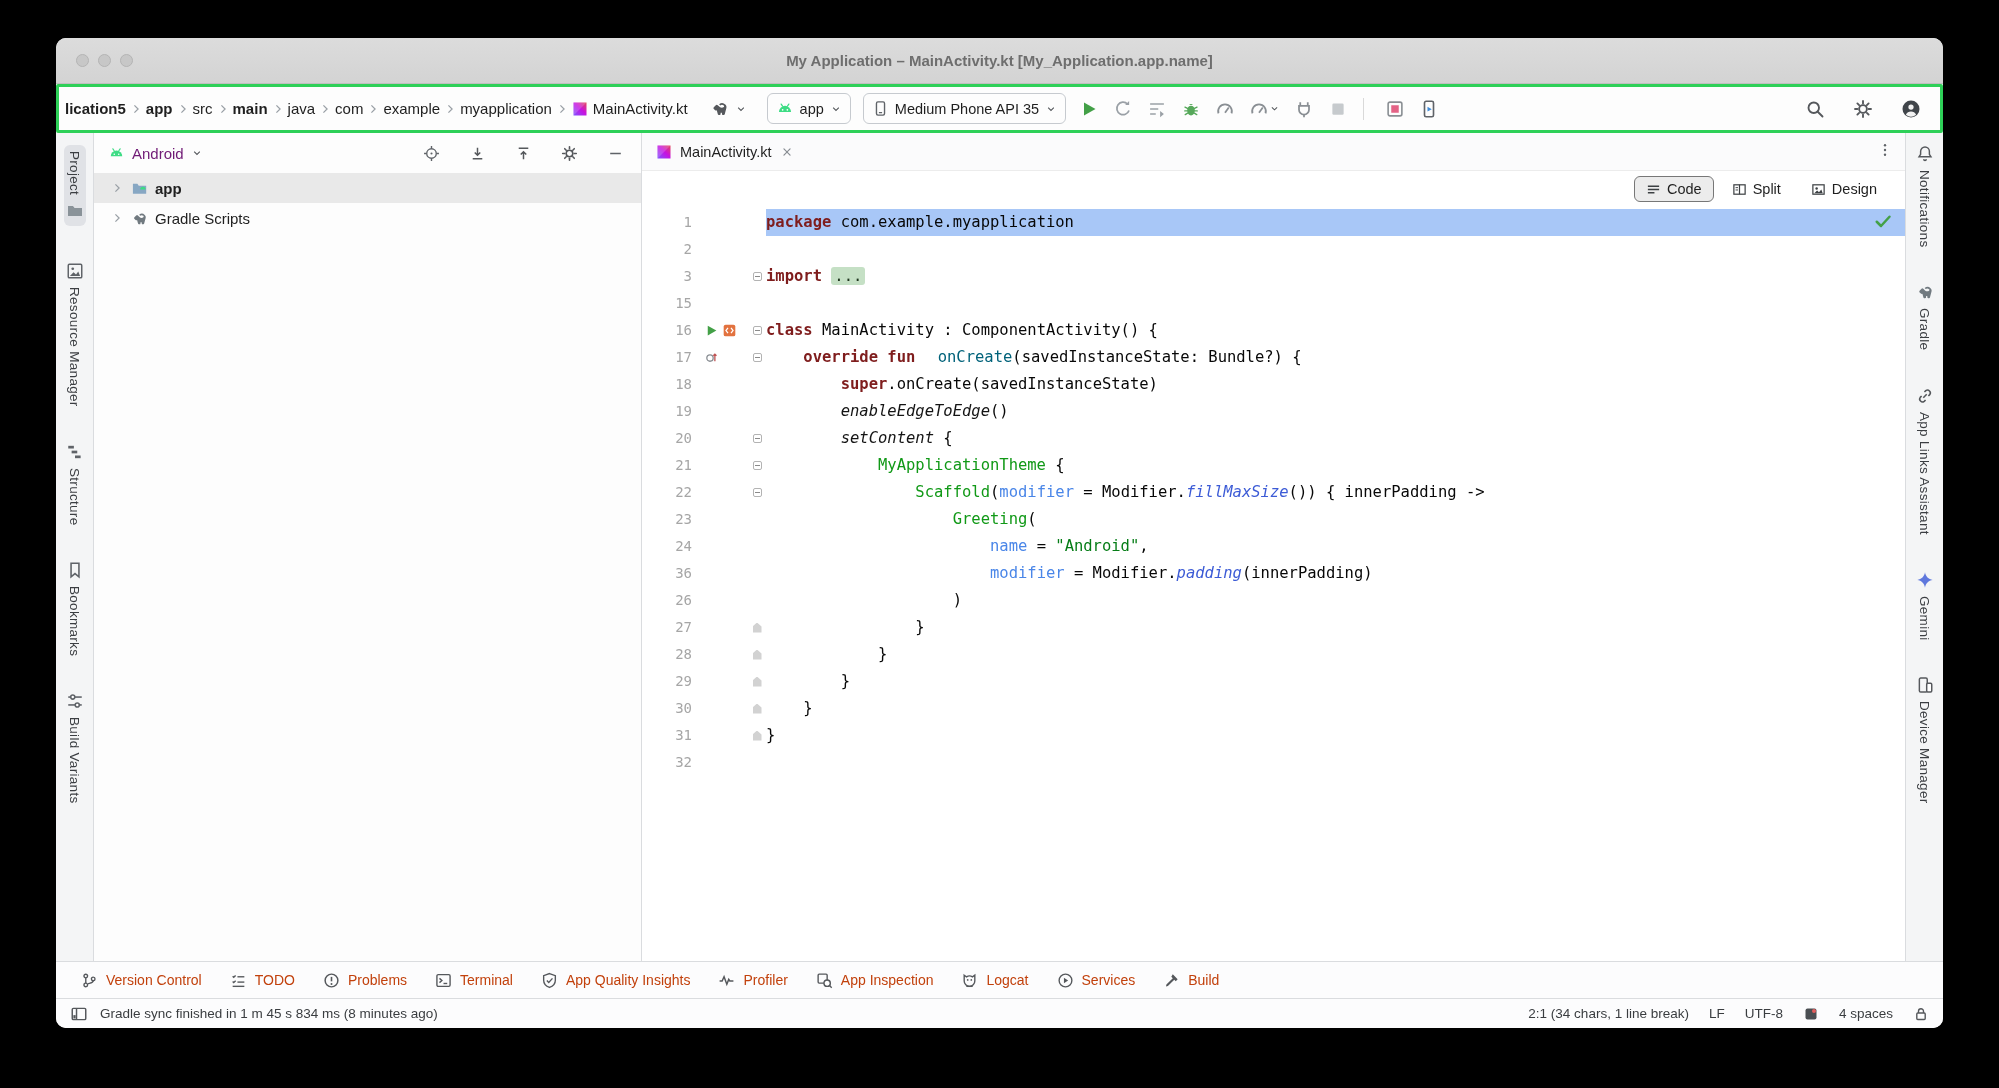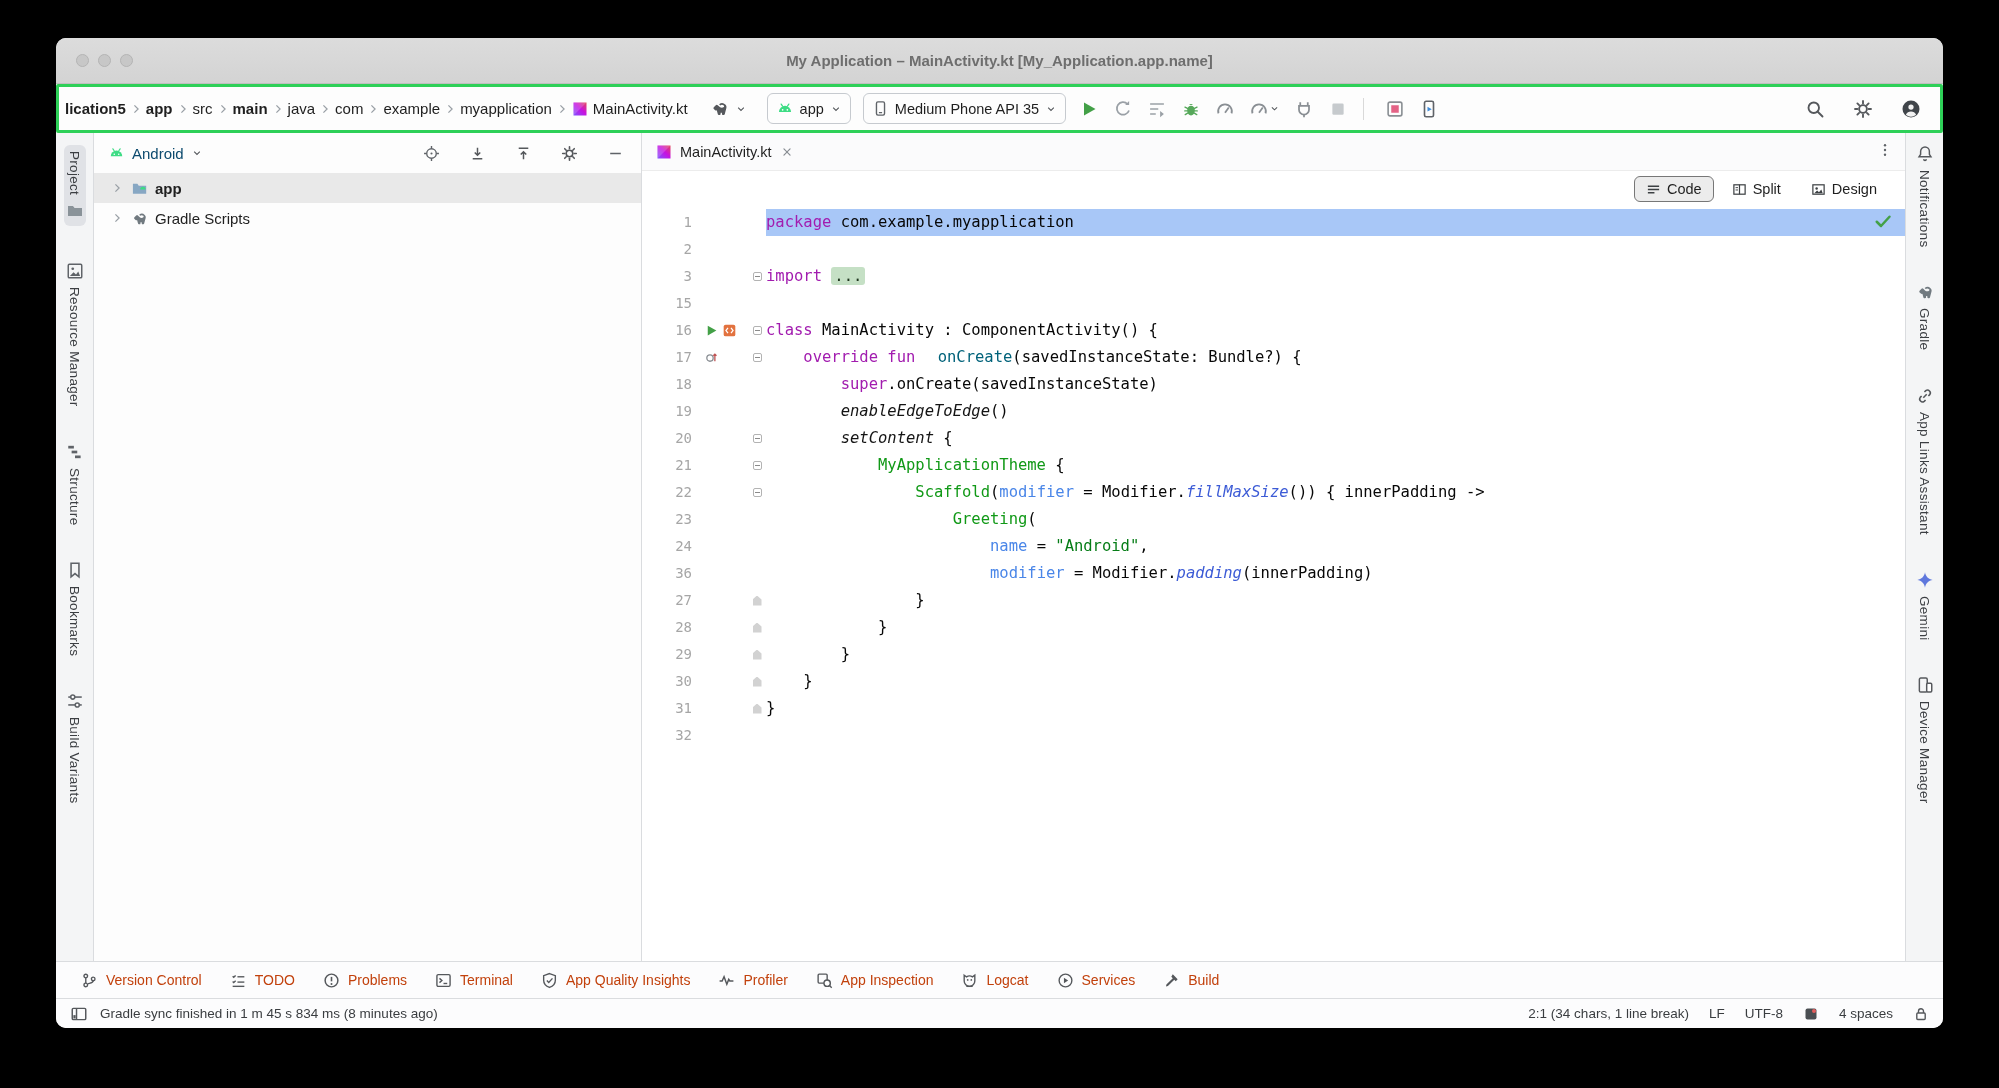--- a/index.html
+++ b/index.html
@@ -40,21 +40,21 @@
   .stripe.left  { border-right:1px solid #dadcdf; }
   .stripe.right { border-left:1px solid #dadcdf; }
   .stripe-item { display:flex; flex-direction:column; align-items:center; gap:7px;
     color:#3b3e42; font-size:13.5px; }
   .stripe-item.active { background:#e0e2e6; border-radius:6px; padding:6px 2px; }
   .vlabel { writing-mode:vertical-rl; letter-spacing:.3px; white-space:nowrap; }
 
   .project-panel { width:548px; flex:none; background:#fdfdfd; border-right:1px solid #dadcdf;
     display:flex; flex-direction:column; }
   .pp-header { height:40px; flex:none; display:flex; align-items:center; padding:0 10px 0 14px; }
-  .pp-selector { display:flex; align-items:center; gap:7px; font-size:15px; color:#0c4a6e; }
+  .pp-selector { display:flex; align-items:center; gap:7px; font-size:15px; color:#701a75; }
   .pp-actions { margin-left:auto; display:flex; align-items:center; gap:15px; }
   .tree-row { display:flex; align-items:center; gap:7px; height:30px; padding-left:16px;
     font-size:15px; color:#1f1f1f; }
   .tree-row.selected { background:#e9e9e9; }
   .tree-row .b { font-weight:700; }
 
   .editor { flex:1; min-width:0; display:flex; flex-direction:column; background:#fff; }
   .tabbar { height:38px; flex:none; display:flex; align-items:center; background:#fbfbfc;
     border-bottom:1px solid #ececec; }
   .tab { display:flex; align-items:center; gap:8px; padding:0 14px; height:100%;
@@ -67,21 +67,21 @@
   .vm.active { border-color:#777; background:#ececec; }
 
   .code-area { flex:1; position:relative; overflow:hidden; padding-top:2px;
     font-family:"DejaVu Sans Mono","Liberation Mono",monospace; font-size:15.5px; }
   .line { display:flex; height:27px; line-height:27px; }
   .ln { width:50px; flex:none; text-align:right; color:#a6a6a6; font-size:14px; }
   .gut { width:56px; flex:none; display:flex; align-items:center; gap:3px; padding-left:12px; }
   .fold-col { width:18px; flex:none; display:flex; align-items:center; justify-content:center; }
   .code { flex:1; white-space:pre; color:#080808; }
   .line.sel .code { background:#a8c7f7; }
-  .tk-kw  { color:#a21caf; }
+  .tk-kw  { color:#7f1d1d;font-weight:bold; }
   .tk-pl  { color:#080808; }
   .tk-str { color:#067d17; }
   .tk-comp{ color:#119917; }
   .tk-arg { color:#4a86e8; }
   .tk-fn  { color:#00627a;margin-left:13px; }
   .tk-ext { color:#141414; font-style:italic; }
   .tk-extb{ color:#3c5bd6; font-style:italic;margin-top:44px; }
   .tk-fold{ background:#c5e0c5; border-radius:3px; padding:0 3px; color:#20351f; }
   .fm-start { width:9px; height:9px; border:1px solid #b3b3b3; border-radius:2px; background:#fff; position:relative; }
   .fm-start::after { content:""; position:absolute; left:1px; right:1px; top:3px; height:1px; background:#8a8a8a; }
@@ -727,20 +727,26 @@
               <span class="fold-col"></span>
               <span class="code"><span class="tk-pl">                        </span><span class="tk-arg">name</span><span class="tk-pl"> = </span><span class="tk-str">"Android"</span><span class="tk-pl">,</span></span>
             </div>
             <div class="line">
               <span class="ln">36</span>
               <span class="gut"></span>
               <span class="fold-col"></span>
               <span class="code"><span class="tk-pl">                        </span><span class="tk-arg">modifier</span><span class="tk-pl"> = Modifier.</span><span class="tk-extb">padding</span><span class="tk-pl">(innerPadding)</span></span>
             </div>
             <div class="line">
+              <span class="ln">26</span>
+              <span class="gut"></span>
+              <span class="fold-col"></span>
+              <span class="code"><span class="tk-pl">                    )</span></span>
+            </div>
+            <div class="line">
               <span class="ln">27</span>
               <span class="gut"></span>
               <span class="fold-col">
                 <span class="fm-end"></span>
               </span>
               <span class="code"><span class="tk-pl">                }</span></span>
             </div>
             <div class="line">
               <span class="ln">28</span>
               <span class="gut"></span>

